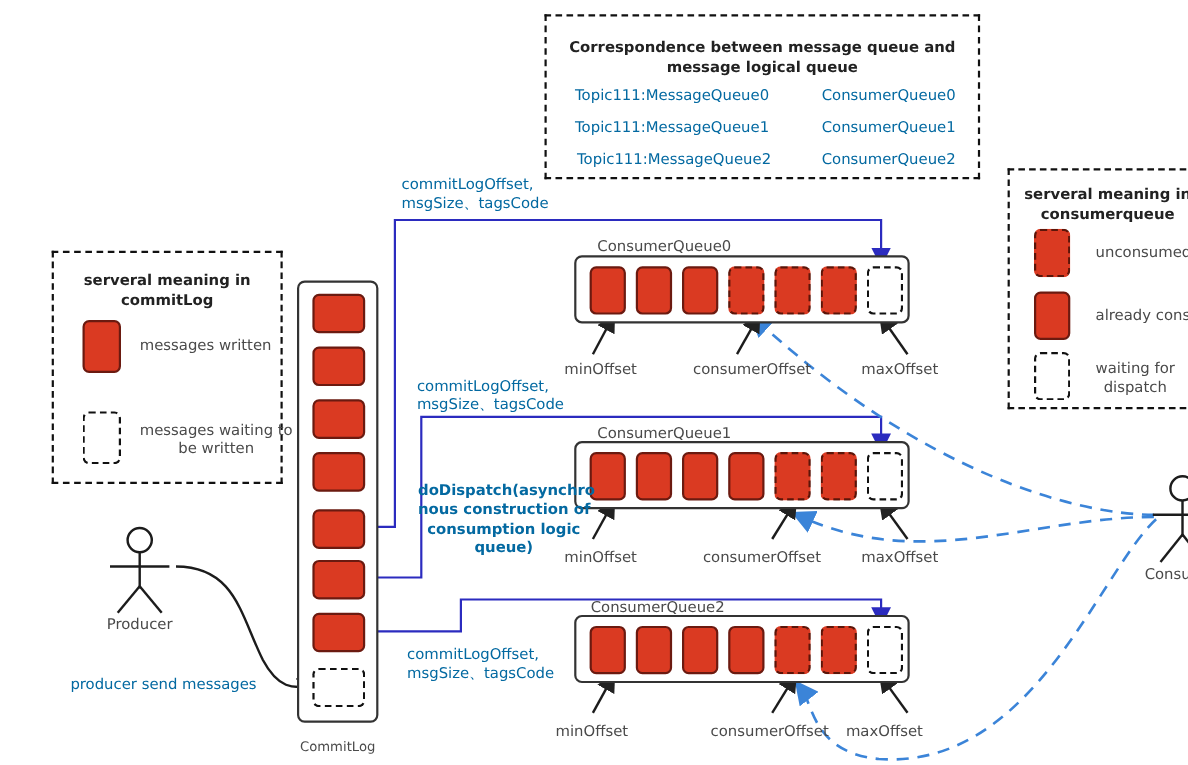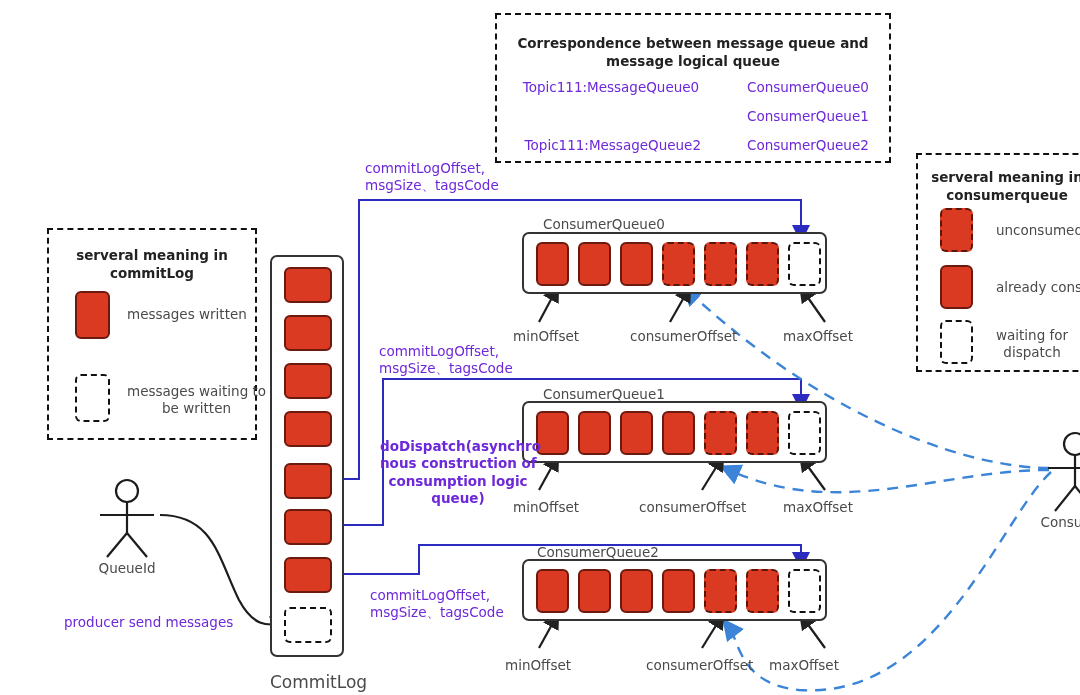--- a/index.html
+++ b/index.html
@@ -1,38 +1,38 @@
 <!DOCTYPE html>
 <html><head>
 <meta charset="utf-8">
 <style>
   html,body{margin:0;padding:0;background:#fff;}
   body{width:1080px;height:695px;position:relative;overflow:hidden;
        font-family:"DejaVu Sans","Liberation Sans",sans-serif;color:#3b3b3b;}
   #stage{position:absolute;left:0;top:0;width:1080px;height:695px;margin-left:39px;}
   svg#wires{position:absolute;left:0;top:0;width:1080px;height:695px;pointer-events:none;}
-  .txt{font-size:13.5px;color:#6d28d9;line-height:1.28;white-space:pre;}
+  .txt{font-size:13.5px;color:#0369a1;line-height:1.28;white-space:pre;}
   .txt-c{text-align:center;}
 
   
   .legend{position:absolute;border:2px dashed #111;background:#fff;box-sizing:border-box;}
   .legend-title{font-weight:bold;font-size:13.5px;color:#222;text-align:center;line-height:1.3;}
   .legend-label{font-size:13.5px;color:#4a4a4a;line-height:1.25;}
 
   
   .msg{box-sizing:border-box;border-radius:6px;}
   .msg.filled{background:#da3a22;border:2px solid #6b1a10;}
   .msg.unconsumed{background:#da3a22;border:2px dashed #5b1509;}
   .msg.empty{background:#fff;border:2px dashed #111;}
 
   
   #commitlog{position:absolute;left:231px;top:255px;width:74px;height:402px;
              border:2px solid #333;border-radius:7px;background:#fff;box-sizing:border-box;}
   #commitlog .slot{position:absolute;left:12px;width:48px;height:36px;}
-  #commitlog-label{position:absolute;left:231px;top:672px;width:74px;text-align:center;font-size:17px;color:#4a4a4a;}
+  #commitlog-label{position:absolute;left:231px;top:672px;width:74px;text-align:center;font-size:12px;color:#4a4a4a;}
 
   
   .cq{position:absolute;border:2px solid #333;border-radius:7px;background:#fff;box-sizing:border-box;
       height:62px;width:305px;left:483px;}
   .cq .slot{position:absolute;top:8px;width:33px;height:44px;}
   .cq-title{position:absolute;font-size:13.5px;color:#4a4a4a;}
 
   .offlabel{position:absolute;font-size:13.5px;color:#4a4a4a;white-space:nowrap;}
 
   .stickname{position:absolute;font-size:13.5px;color:#4a4a4a;white-space:nowrap;text-align:center;}
@@ -103,20 +103,21 @@
       <line x1="1036" y1="486" x2="1016" y2="511"></line>
       <line x1="1036" y1="486" x2="1056" y2="511"></line>
     </g>
   </svg>
 
   <div class="legend" id="corr-panel" style="left:456px;top:13px;width:396px;height:150px;">
     <div class="legend-title" style="position:absolute;left:0;top:20px;width:100%;">Correspondence between message queue and
 message logical queue</div>
     <div style="position:absolute;left:24px;top:64px;width:180px;text-align:center;" class="txt">Topic111:MessageQueue0</div>
     <div style="position:absolute;left:250px;top:64px;width:180px;" class="txt">ConsumerQueue0</div>
+    <div style="position:absolute;left:24px;top:93px;width:180px;text-align:center;" class="txt">Topic111:MessageQueue1</div>
     <div style="position:absolute;left:250px;top:93px;width:180px;" class="txt">ConsumerQueue1</div>
     <div style="position:absolute;left:24px;top:122px;width:180px;text-align:right;" class="txt">Topic111:MessageQueue2</div>
     <div style="position:absolute;left:250px;top:122px;width:180px;" class="txt">ConsumerQueue2</div>
   </div>
 
   <div class="legend" id="cl-legend" style="left:8px;top:228px;width:210px;height:212px;">
     <div class="legend-title" style="position:absolute;left:0;top:17px;width:100%;">serveral meaning in
 commitLog</div>
     <div class="msg filled" style="position:absolute;left:26px;top:61px;width:35px;height:48px;"></div>
     <div class="legend-label" style="position:absolute;left:78px;top:76px;white-space:pre;">messages written</div>
@@ -195,17 +196,17 @@
 msgSize、tagsCode</div>
   <div class="txt" style="position:absolute;left:340px;top:343px;">commitLogOffset,
 msgSize、tagsCode</div>
   <div class="txt" style="position:absolute;left:331px;top:587px;">commitLogOffset,
 msgSize、tagsCode</div>
   <div class="txt txt-c" style="position:absolute;left:341px;top:438px;width:156px;font-weight:bold;">doDispatch(asynchro
 nous construction of
 consumption logic
 queue)</div>
 
-  <div class="stickname" style="left:48px;top:560px;width:80px;">QueueId</div>
+  <div class="stickname" style="left:48px;top:560px;width:80px;">Producer</div>
   <div class="txt" style="position:absolute;left:25px;top:614px;">producer send messages</div>
   <div class="stickname" style="left:996px;top:514px;width:80px;">Consumer</div>
 
 </div>
 
 </body></html>

